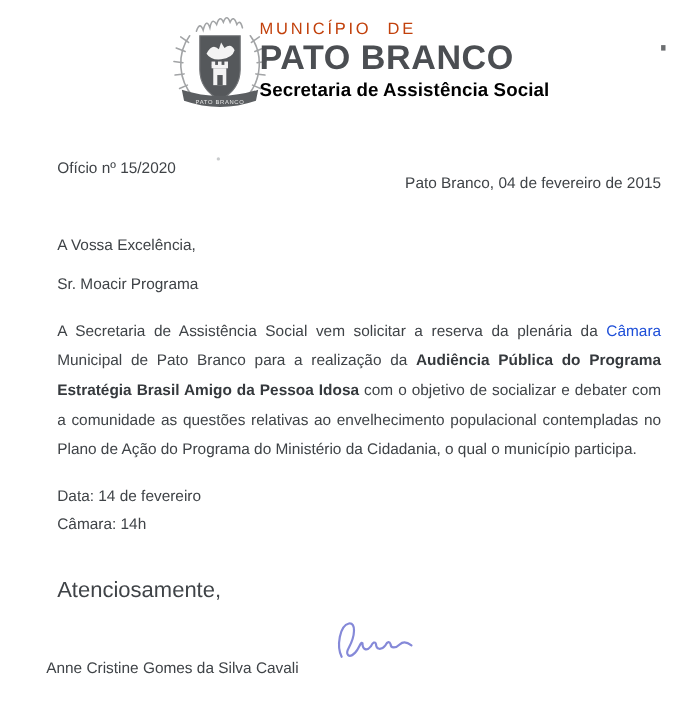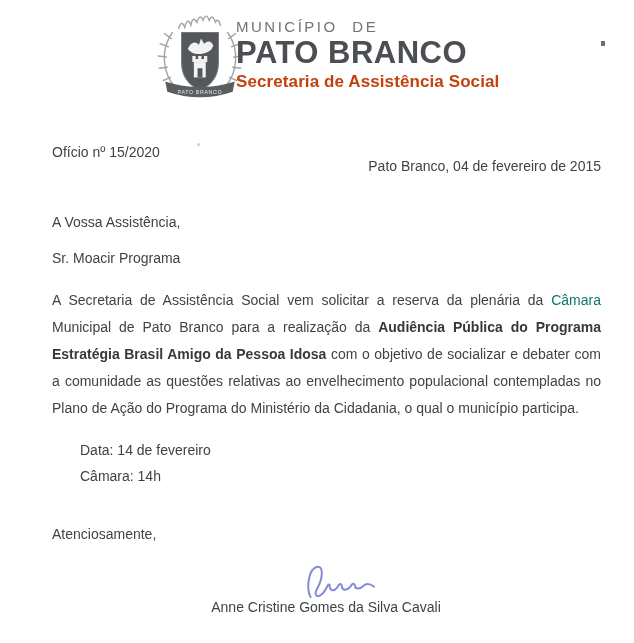--- a/index.html
+++ b/index.html
@@ -9,50 +9,50 @@
     position:relative; width:634px; height:643px;
     background:#ffffff; color:#3f4347; overflow:hidden;
     margin:0 auto;
   }
 
   
   .crest { position:absolute; left:154px; top:10px; width:92px; height:96px; }
   .header-text { position:absolute; left:236px; top:18px; }
   .muni-label {
     font-size:15px; letter-spacing:2.5px; word-spacing:8px;
-    color:#737373; font-weight:400;
+    color:#c2410c; font-weight:400;
   }
   .muni-name {
     font-size:31px; font-weight:700; letter-spacing:0.5px;
     color:#4b4e52; line-height:33px; margin-top:1px;
   }
   .muni-dept {
-    font-size:17px; font-weight:700; color:#c2410c;
+    font-size:17px; font-weight:700; color:#000000;
     letter-spacing:0.1px; margin-top:3px;text-align:right;
   }
 
   
   .ref        { position:absolute; left:52px;  top:120px; font-size:14px;margin-top:24px; }
   .dateline   { position:absolute; right:33px; top:158px; font-size:14px; }
   .salutation { position:absolute; left:52px;  top:214px; font-size:14px; }
   .recipient  { position:absolute; left:52px;  top:250px; font-size:14px; }
   .paragraph  {
     position:absolute; left:52px; top:287px; width:549px;
     font-size:14px; line-height:27px; text-align:justify;
   }
-  .paragraph .faded { color:#0f766e; }
+  .paragraph .faded { color:#1d4ed8; }
   .paragraph .bold  { font-weight:700; color:#35393d; }
-  .event      { position:absolute; left:52px; top:437px; font-size:14px; line-height:26px;margin-left:28px; }
-  .closing    { position:absolute; left:52px; top:526px; font-size:14px; }
+  .event      { position:absolute; left:52px; top:437px; font-size:14px; line-height:26px; }
+  .closing    { position:absolute; left:52px; top:526px; font-size:20px; }
 
   
   .sig-scribble { position:absolute; left:300px; top:563px; width:78px; height:36px; }
   .sig-block {
     position:absolute; left:42px; top:596px; width:568px;
-    text-align:center; font-size:14px; line-height:22px;
+    text-align:left; font-size:14px; line-height:22px;
   }
 
   
   .speck1 { position:absolute; left:601px; top:41px; width:4px; height:5px; background:#6c6e71; }
   .speck2 { position:absolute; left:197px; top:143px; width:3px; height:3px; background:#c9cbcd; border-radius:50%; }
 </style>
 </head>
 <body>
 
 <div class="page">
@@ -90,21 +90,21 @@
   <div class="header-text">
     <div class="muni-label">MUNICÍPIO DE</div>
     <div class="muni-name">PATO BRANCO</div>
     <div class="muni-dept">Secretaria de Assistência Social</div>
   </div>
 
   <div class="ref">Ofício nº 15/2020</div>
 
   <div class="dateline">Pato Branco, 04 de fevereiro de 2015</div>
 
-  <div class="salutation">A Vossa Assistência,</div>
+  <div class="salutation">A Vossa Excelência,</div>
 
   <div class="recipient">Sr. Moacir Programa</div>
 
   <div class="paragraph"><span>A Secretaria de Assistência Social vem solicitar a reserva da plenária da </span><span class="faded">Câmara</span><span> Municipal de Pato Branco para a realização da </span><span class="bold">Audiência Pública do Programa Estratégia Brasil Amigo da Pessoa Idosa</span><span> com o objetivo de socializar e debater com a comunidade as questões relativas ao envelhecimento populacional contempladas no Plano de Ação do Programa do Ministério da Cidadania, o qual o município participa.</span></div>
 
   <div class="event">
     <div>Data: 14 de fevereiro</div>
     <div>Câmara: 14h</div>
   </div>
 

